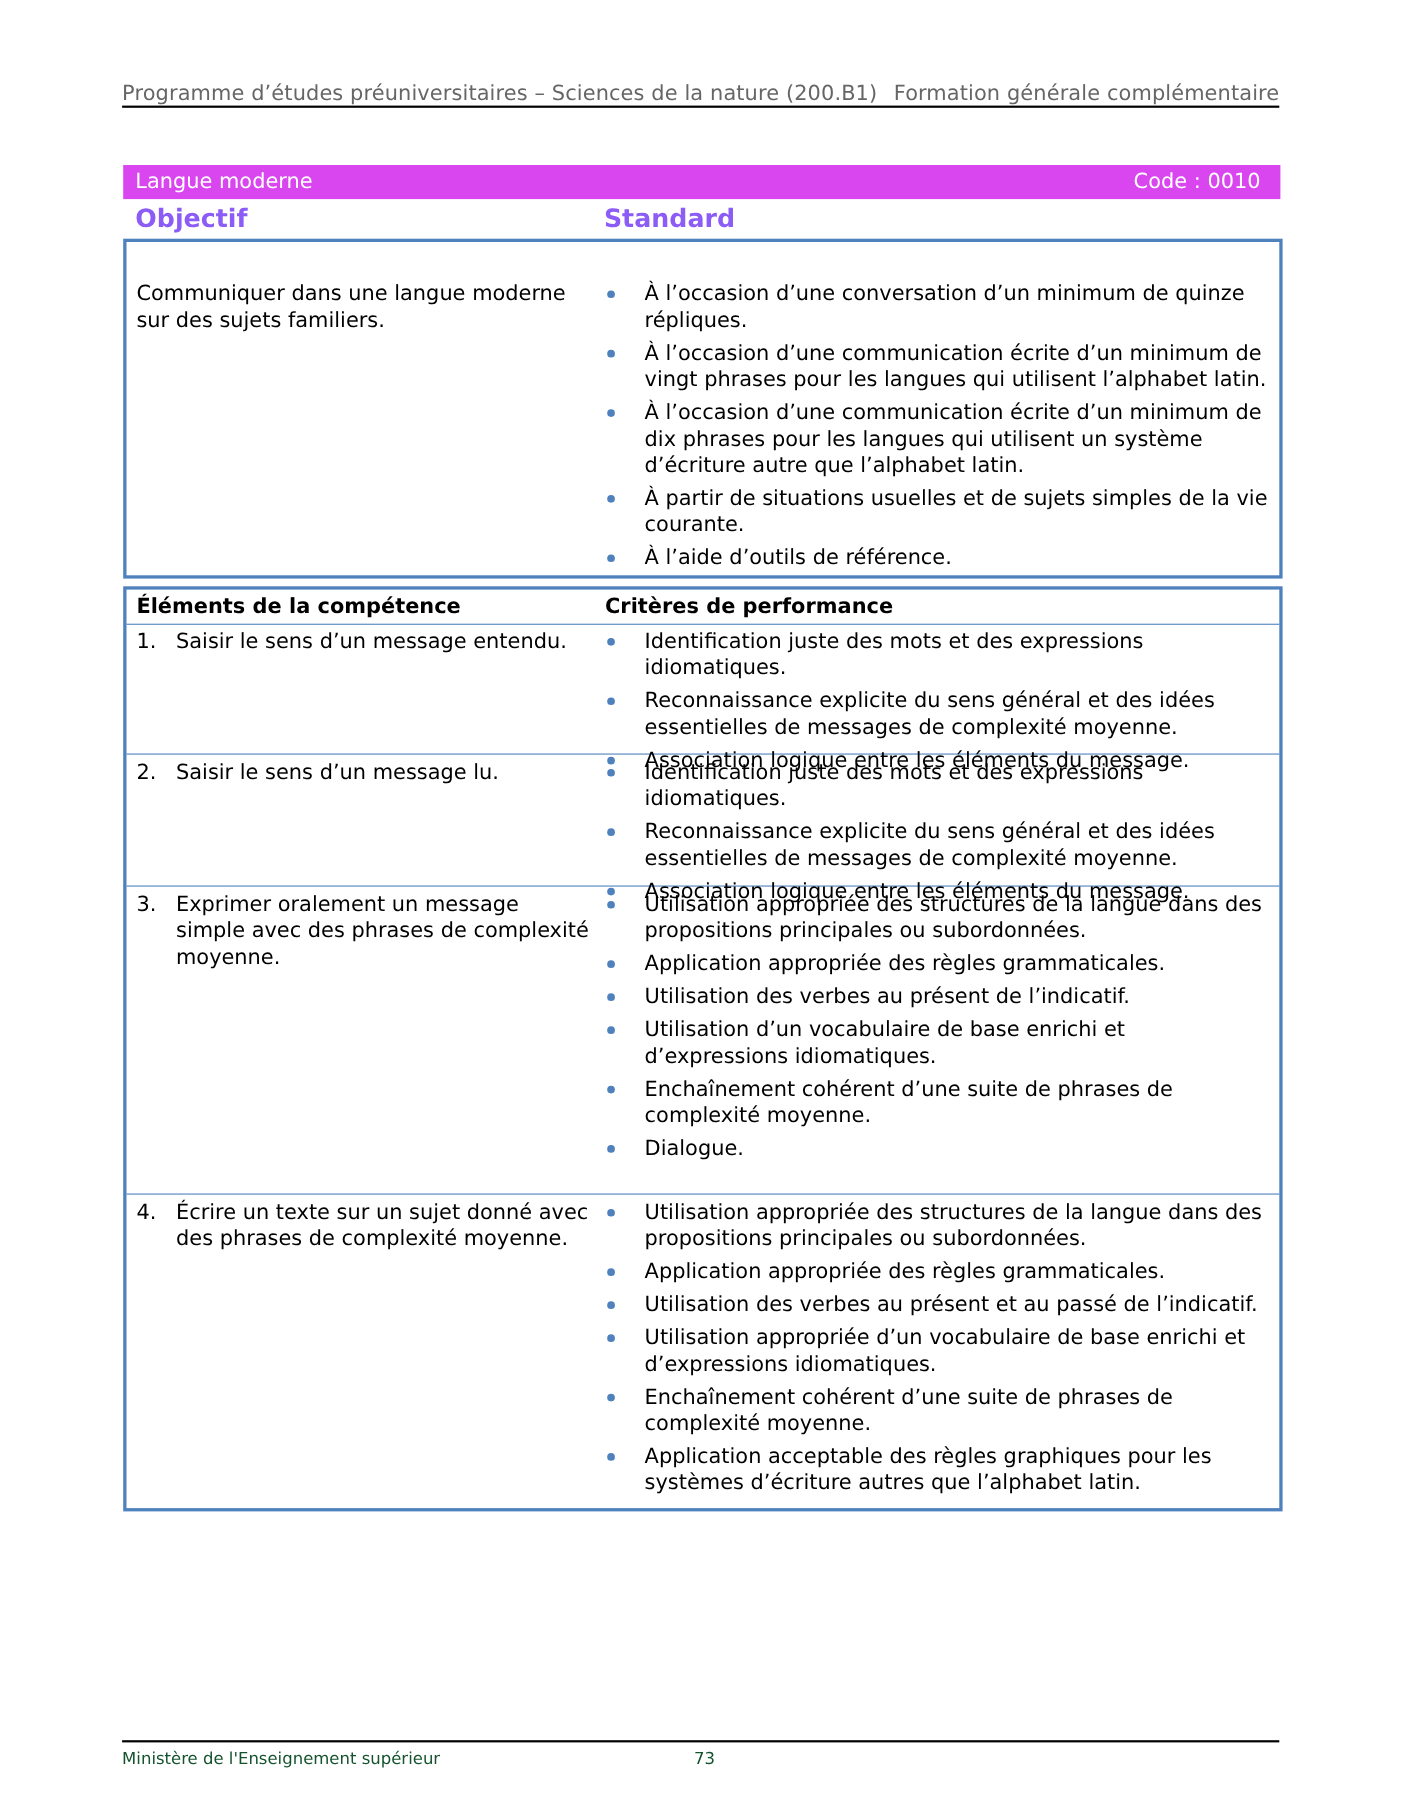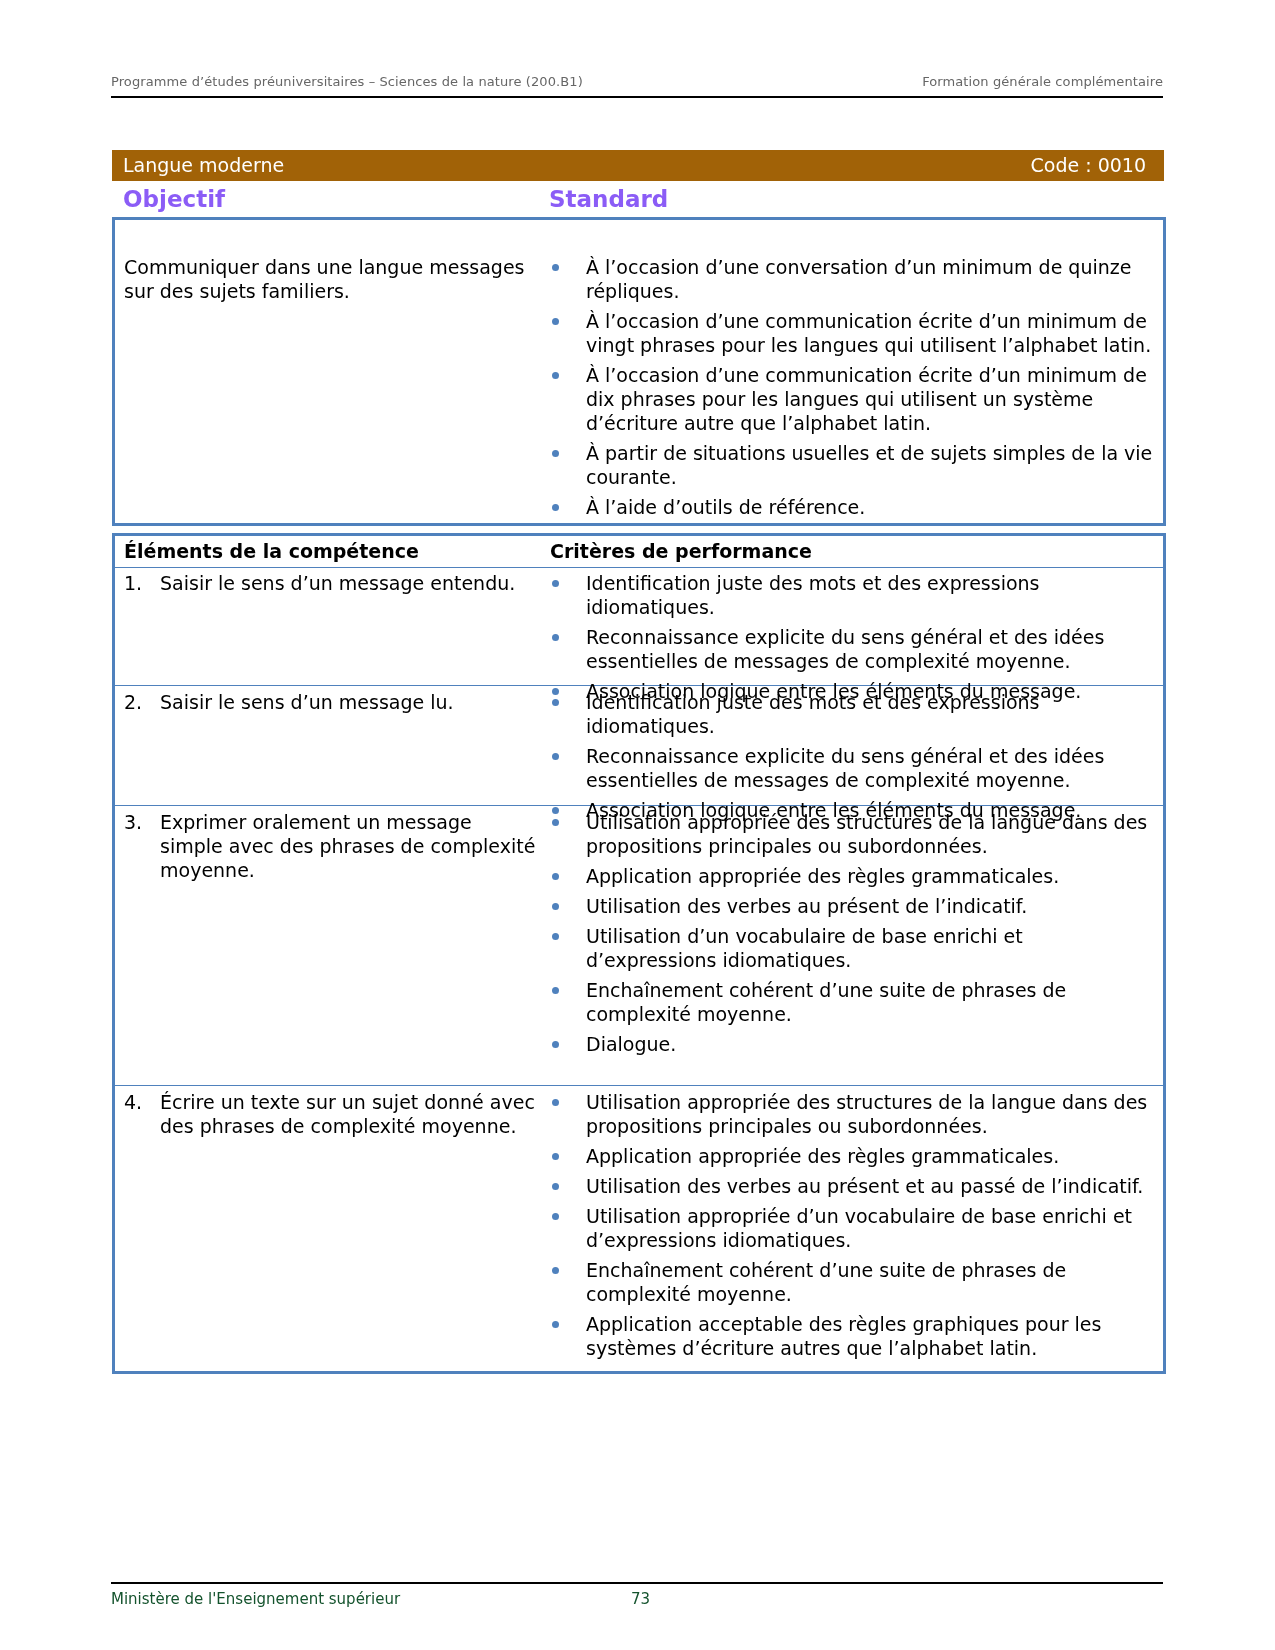--- a/index.html
+++ b/index.html
@@ -3,28 +3,28 @@
 <meta charset="utf-8">
 <style>
   html, body { margin: 0; padding: 0; background: #ffffff; }
   body {
     width: 1275px; height: 1650px; position: relative; overflow: hidden;
     font-family: "DejaVu Sans", sans-serif; color: #000;
   }
   .page-header {
     position: absolute; left: 111px; top: 72px; width: 1052px; height: 24px;
     border-bottom: 2px solid #000;
-    font-size: 13px; color: #666; letter-spacing: 0.1px;
+    font-size: 19px; color: #666; letter-spacing: 0.1px;
   }
   .page-header .left { position: absolute; left: 0; top: 2px; }
   .page-header .right { position: absolute; right: 0; top: 2px; }
 
   .course-bar {
     position: absolute; left: 112px; top: 150px; width: 1052px; height: 31px;
-    background: #a16207; color: #fff; font-size: 19px;
+    background: #d946ef; color: #fff; font-size: 19px;
   }
   .course-bar .title { position: absolute; left: 11px; top: 4px; }
   .course-bar .code { position: absolute; right: 18px; top: 4px; }
 
   .section-heads {
     position: absolute; left: 112px; top: 183px; width: 1052px; height: 34px;
     color: #8b5cf6; font-weight: bold; font-size: 23px;
   }
   .section-heads .objectif { position: absolute; left: 11px; top: 3px; }
   .section-heads .standard { position: absolute; left: 437px; top: 3px; }
@@ -82,21 +82,21 @@
   <span class="code">Code : 0010</span>
 </div>
 
 <div class="section-heads">
   <span class="objectif">Objectif</span>
   <span class="standard">Standard</span>
 </div>
 
 <div class="tbl tbl1">
   <div class="row" style="top:31px; height:270px;">
-    <div class="cell-left" style="top:4px;">Communiquer dans une langue messages sur des sujets familiers.</div>
+    <div class="cell-left" style="top:4px;">Communiquer dans une langue moderne sur des sujets familiers.</div>
     <ul class="bullets" style="top:4px;">
       <li><span class="dot"></span><span>À l’occasion d’une conversation d’un minimum de quinze répliques.</span></li>
       <li><span class="dot"></span><span>À l’occasion d’une communication écrite d’un minimum de vingt phrases pour les langues qui utilisent l’alphabet latin.</span></li>
       <li><span class="dot"></span><span>À l’occasion d’une communication écrite d’un minimum de dix phrases pour les langues qui utilisent un système d’écriture autre que l’alphabet latin.</span></li>
       <li><span class="dot"></span><span>À partir de situations usuelles et de sujets simples de la vie courante.</span></li>
       <li><span class="dot"></span><span>À l’aide d’outils de référence.</span></li>
     </ul>
   </div>
 </div>
 

